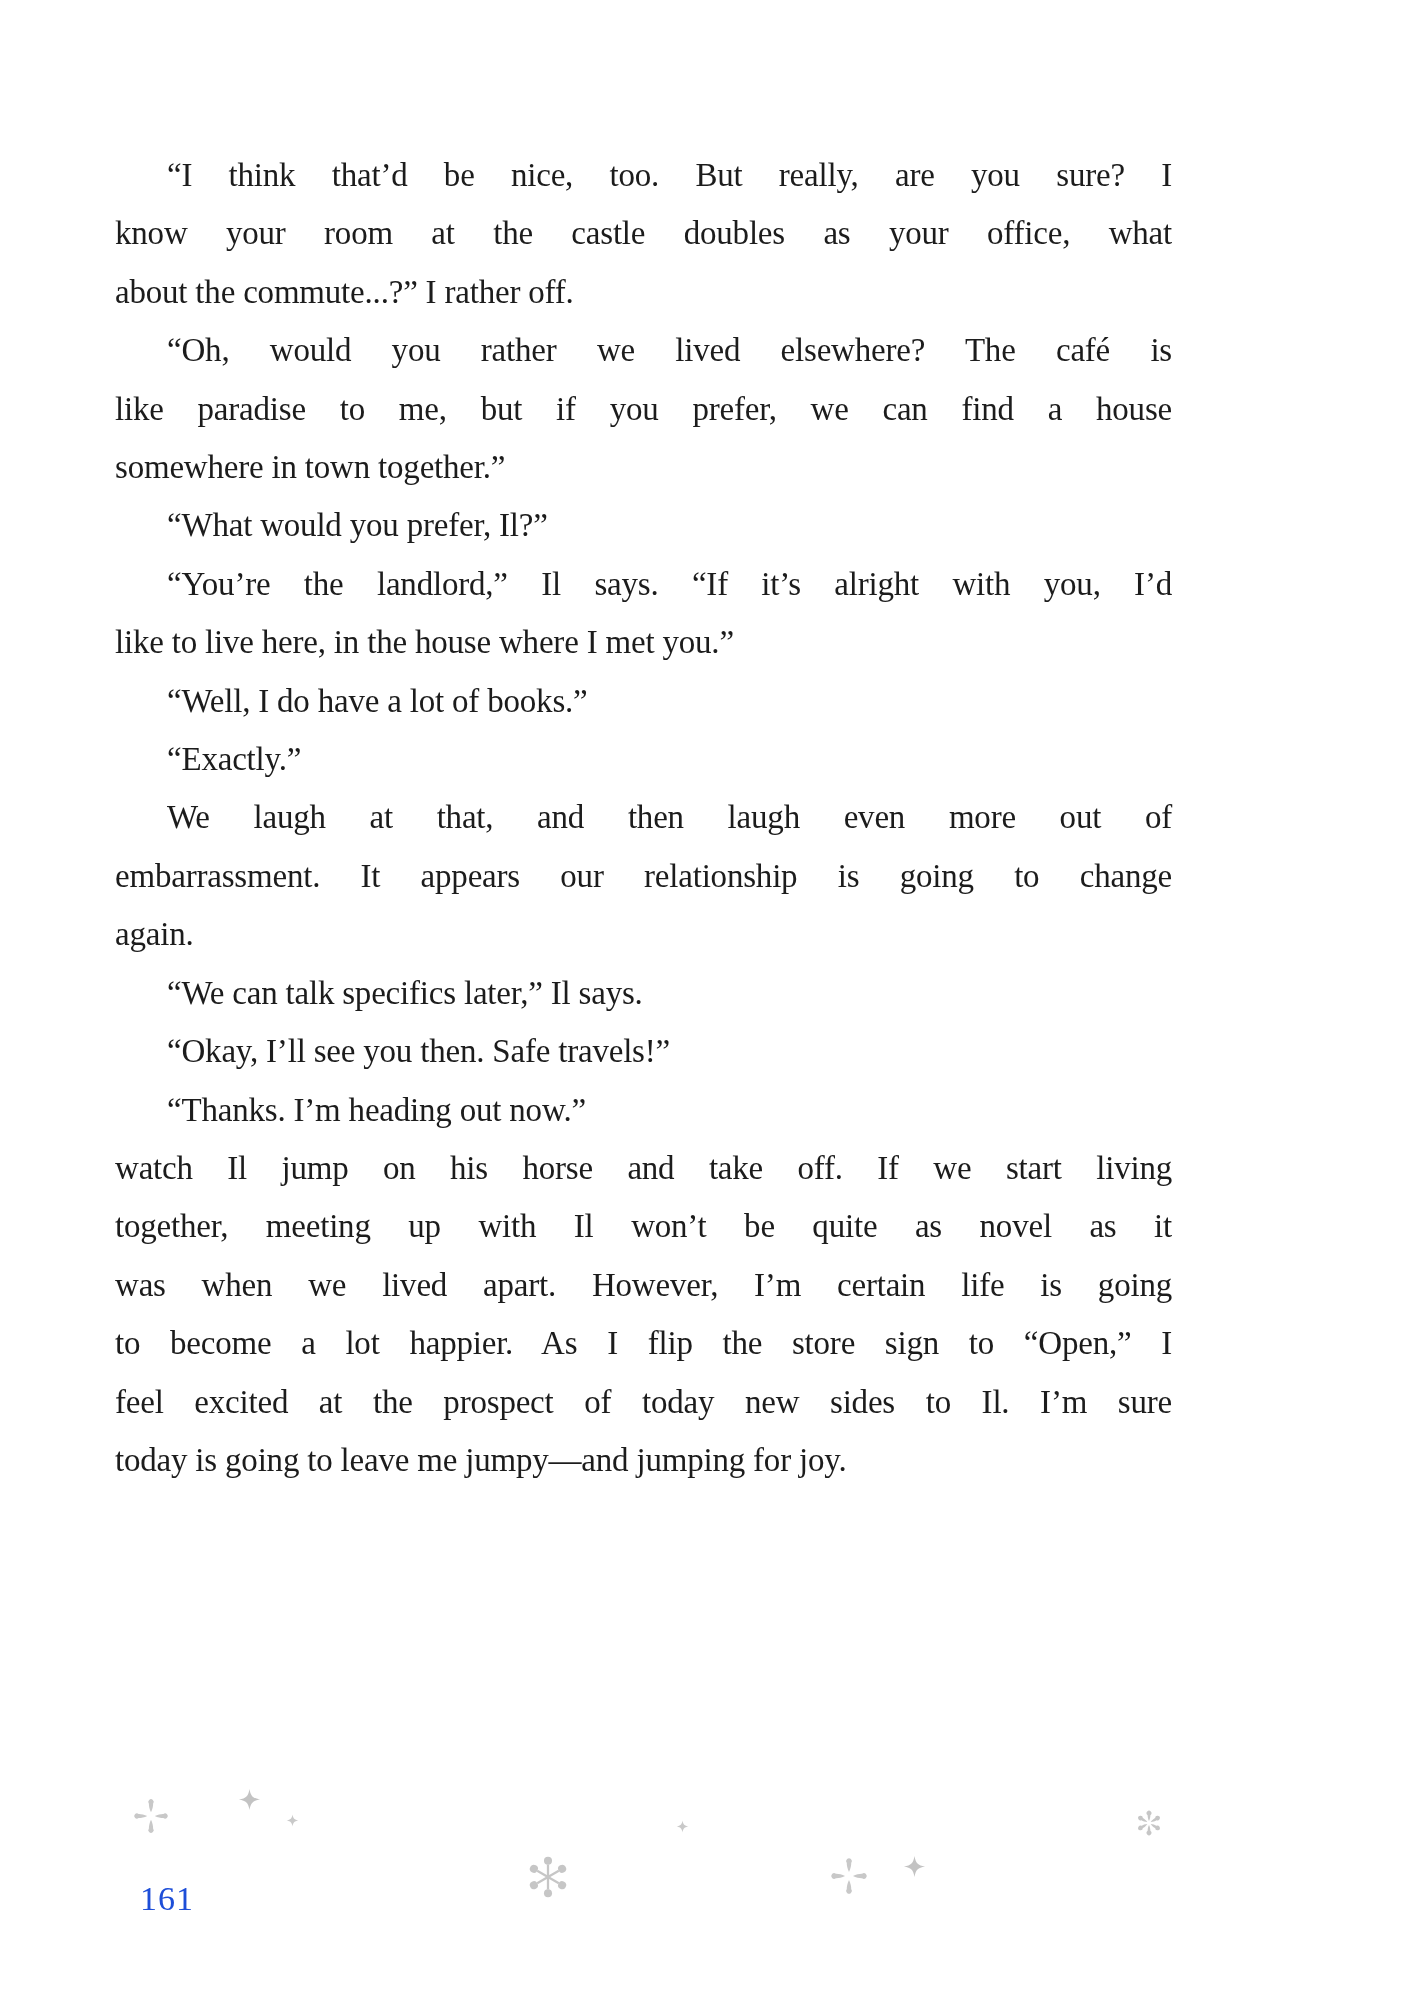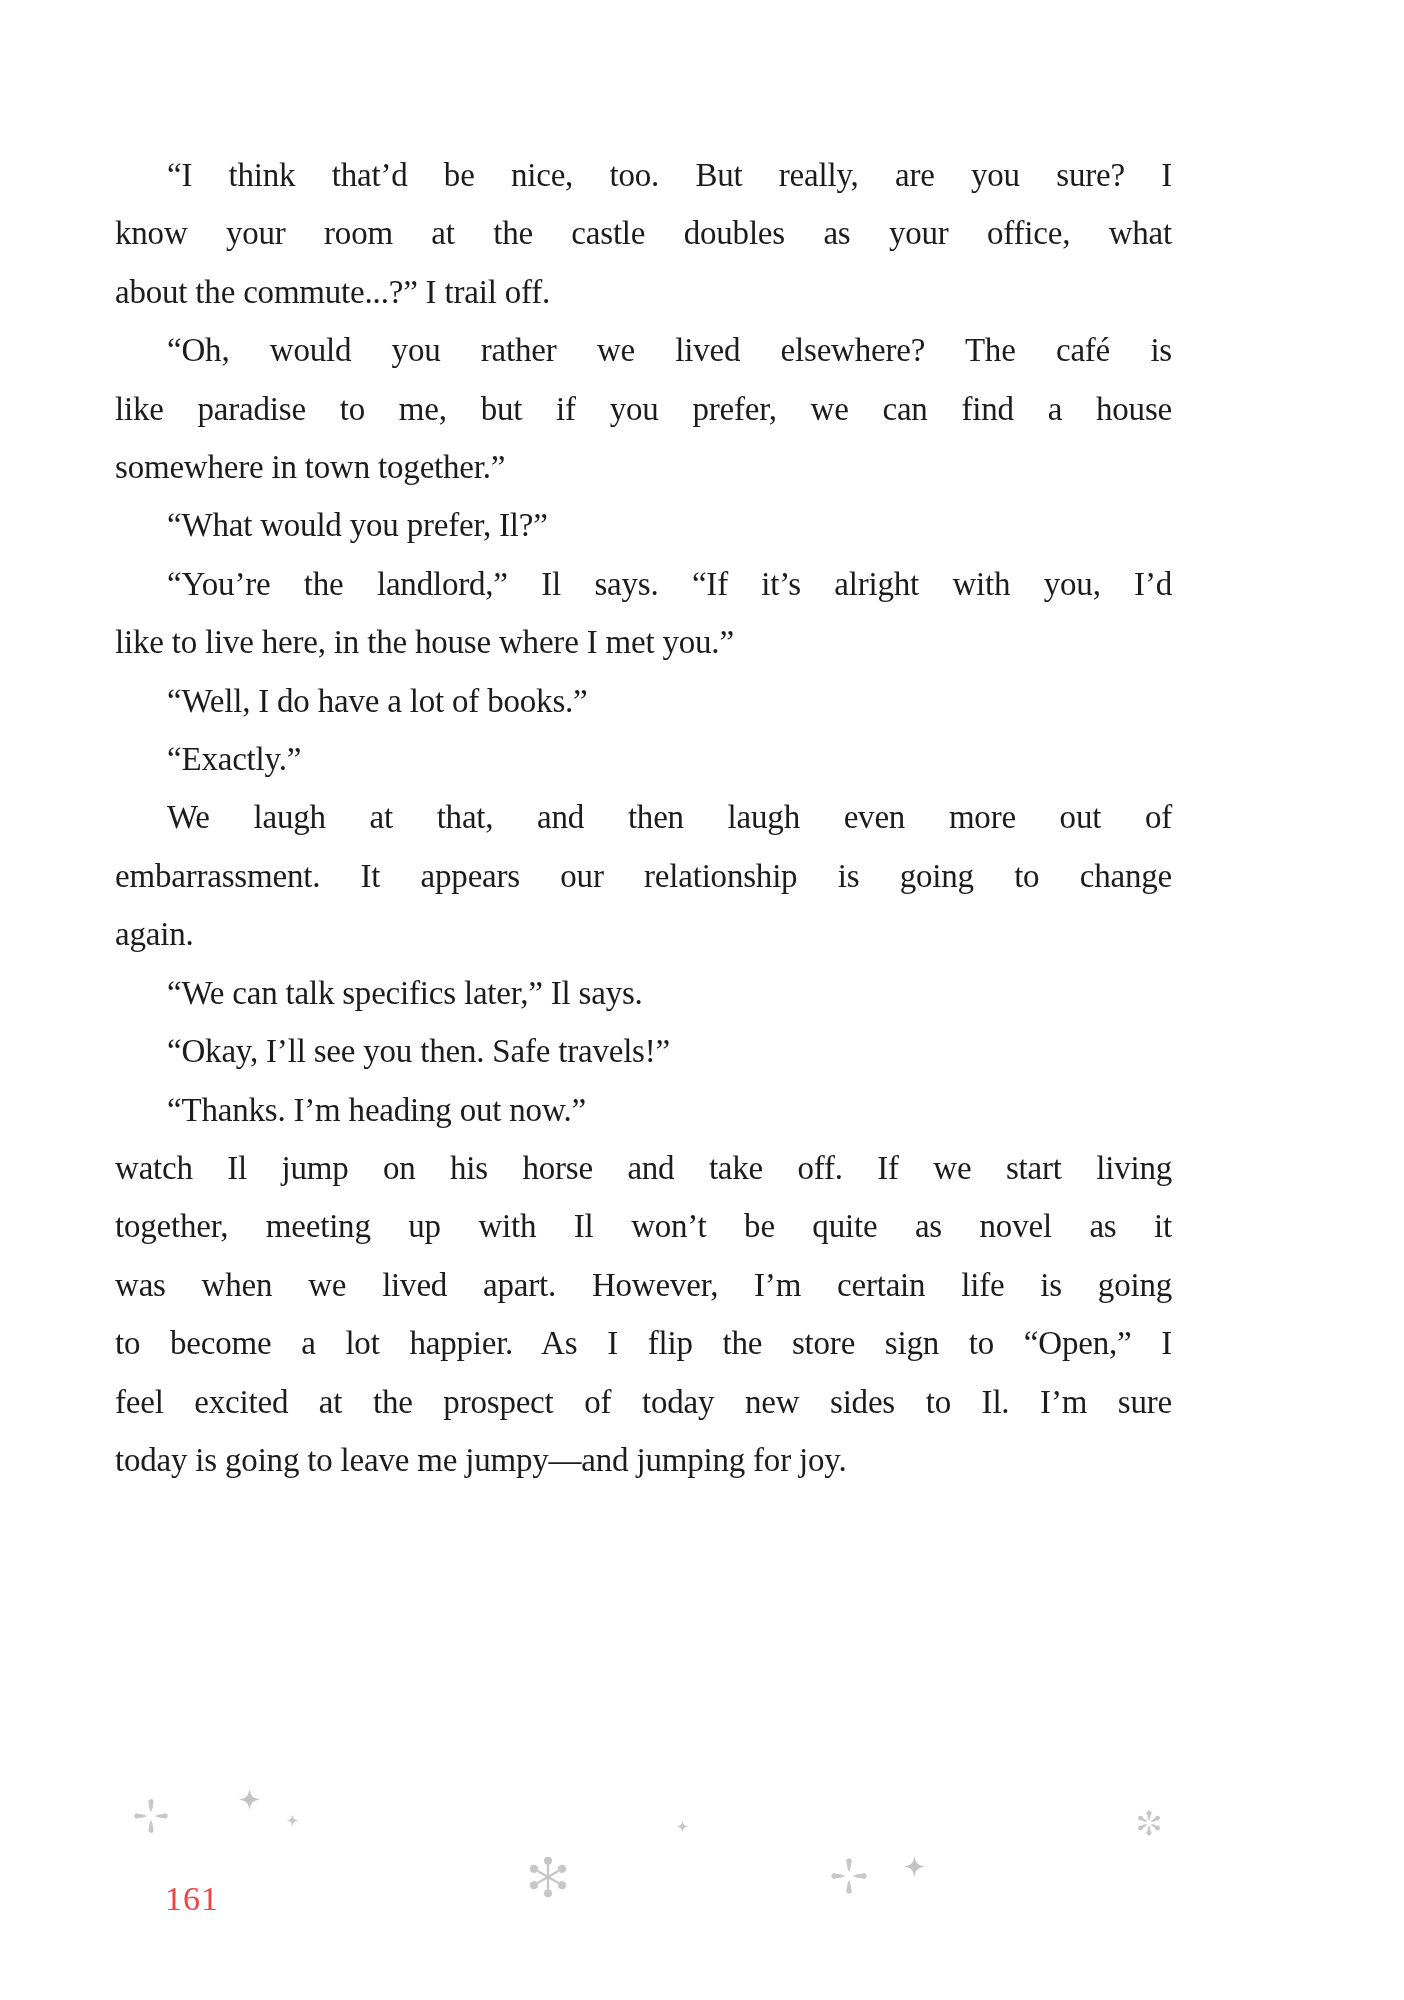--- a/index.html
+++ b/index.html
@@ -18,23 +18,23 @@
     line-height: 58.4px;
     letter-spacing: -0.2px;
     color: #1c1c1c;
   }
   .paragraph { margin: 0; }
   .line { white-space: normal; }
   .line.j { text-align: justify; text-align-last: justify; }
   .line.indent { text-indent: 52px; }
   .page-number {
     position: absolute;
-    left: 165px; top: 1880px;
+    left: 140px; top: 1880px;
     font-size: 34px;
-    color: #ef4444;
+    color: #1d4ed8;
     letter-spacing: 1px;
   }
   .decoration { position: absolute; display: block; }
   #icon-defs { position: absolute; width: 0; height: 0; overflow: hidden; }
 </style>
 </head>
 <body>
 
 <svg id="icon-defs" xmlns="http://www.w3.org/2000/svg" aria-hidden="true">
   <defs>
@@ -91,21 +91,21 @@
         <path d="M24,20.5 C22.3,17 21.3,12.5 21.5,9.5 A4.4,4.4 0 1 1 26.5,9.5 C26.7,12.5 25.7,17 24,20.5 Z" transform="rotate(300 24 24)"></path>
       </g>
     </symbol>
   </defs>
 </svg>
 
 <main class="text-block">
     <div class="paragraph">
       <div class="line j indent">“I think that’d be nice, too. But really, are you sure? I</div>
       <div class="line j">know your room at the castle doubles as your office, what</div>
-      <div class="line">about the commute...?” I trail off.</div>
+      <div class="line">about the commute...?” I rather off.</div>
     </div>
     <div class="paragraph">
       <div class="line j indent">“Oh, would you rather we lived elsewhere? The café is</div>
       <div class="line j">like paradise to me, but if you prefer, we can find a house</div>
       <div class="line">somewhere in town together.”</div>
     </div>
     <div class="paragraph">
       <div class="line indent">“What would you prefer, Il?”</div>
     </div>
     <div class="paragraph">

